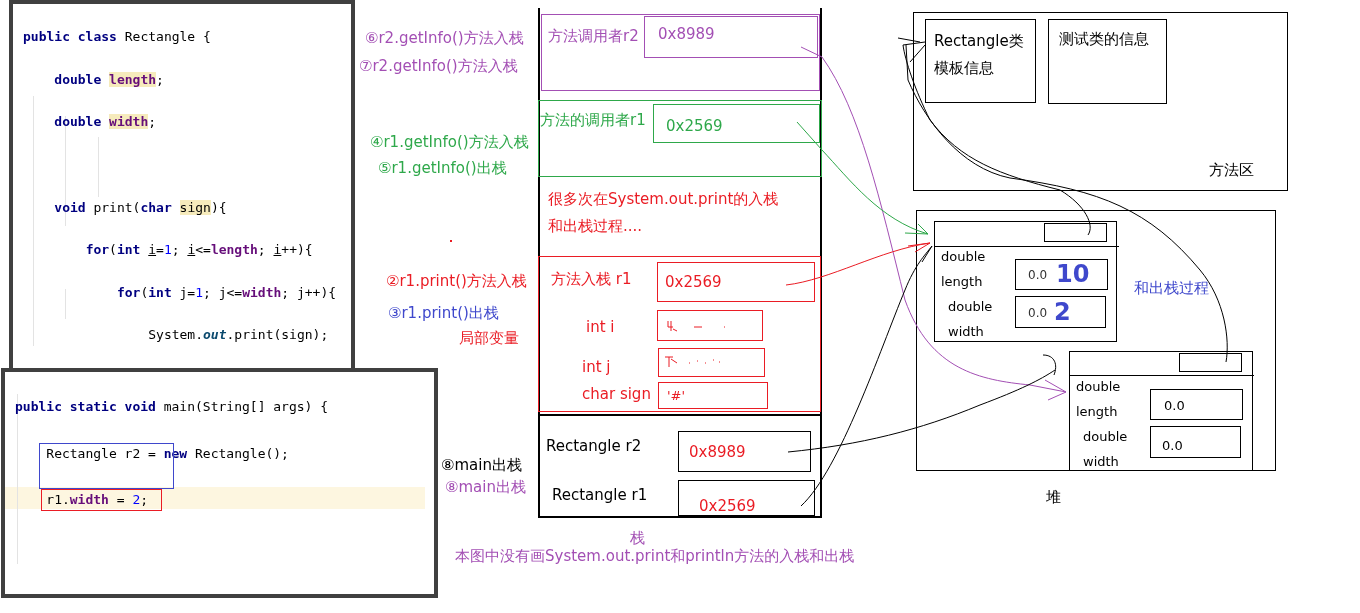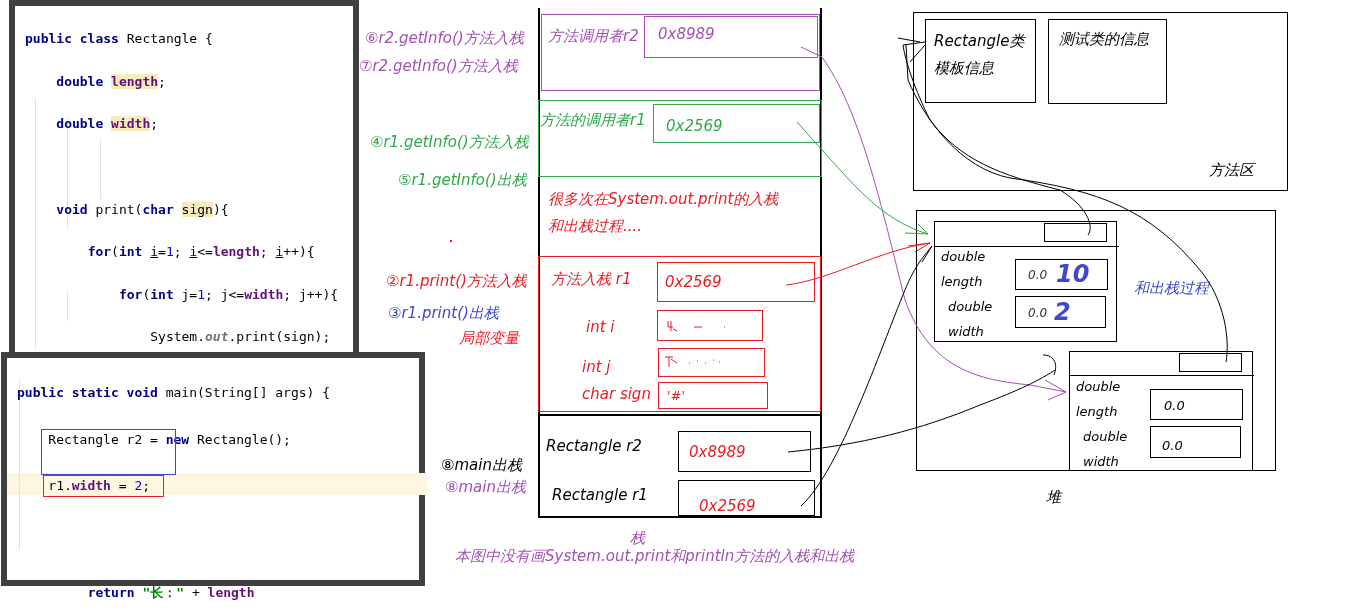--- a/index.html
+++ b/index.html
@@ -1,28 +1,28 @@
 <!DOCTYPE html>
 <html><head>
 <meta charset="utf-8">
 <style>
   html, body { margin:0; padding:0; background:#ffffff; }
   body { width:1360px; height:613px; position:relative; overflow:hidden;
          font-family:"DejaVu Sans", "Liberation Sans", sans-serif; }
   .abs { position:absolute; }
   .code { font-family:"DejaVu Sans Mono", "Liberation Mono", monospace; font-size:13px; color:#000; white-space:pre; line-height:21.3px; }
-  .codebox { position:absolute; border:6px solid #404040; background:#fff; }
+  .codebox { position:absolute; border:4px solid #404040; background:#fff; }
   .kw { color:#000080; font-weight:bold; }
   .fld { color:#660e7a; font-weight:bold; }
   .num { color:#0000ff; }
   .str { color:#008000; font-weight:bold; }
-  .it { color:#737373; font-style:italic; font-weight:bold; }
+  .it { color:#0c4a6e; font-style:italic; font-weight:bold; }
   .hl { background:#f6ebbc; }
   .guide { position:absolute; width:1px; background:#e3e3e3; }
-  .txt { position:absolute; font-size:15px; white-space:nowrap; line-height:1.2;font-style:italic; }
+  .txt { position:absolute; font-size:15px; white-space:nowrap; line-height:1.2; }
   .box { position:absolute; box-sizing:border-box; }
   .purple { color:#a34fb4; }
   .green { color:#2ea84a; }
   .red { color:#ea1c24; }
   .blue { color:#3f48cc; }
   .black { color:#000; }
   svg.lines { position:absolute; left:0; top:0; pointer-events:none; }
 </style>
 </head>
 <body>
@@ -46,40 +46,40 @@
 <div>        }</div>
 <div>    }</div>
 <div>    String getInfo(){</div>
 <div>        <span class="kw">return </span><span class="str">"长："</span> + <span class="fld">length</span></div>
 
 
 
   </div>
 </div>
 
-<div class="codebox" style="left:1px;top:352px;width:412px;height:222px;">
+<div class="codebox" style="left:1px;top:368px;width:412px;height:222px;padding-left:17px;">
   <div class="abs" style="left:0;top:115px;width:420px;height:22px;background:#fdf6e0;"></div>
   <div class="guide" style="left:12px;top:22px;height:170px;"></div>
   <div class="code abs" style="left:10px;top:0;line-height:23.2px;">
 <div><span class="kw">public static void </span>main(String[] args) {</div>
 <div>    Rectangle r2 = <span class="kw">new </span>Rectangle();</div>
 <div>    r1.<span class="fld">width</span> = <span class="num">2</span>;</div>
 
 
 
 
   </div>
   <div class="box" style="left:34px;top:71px;width:135px;height:46px;border:1px solid #3f48cc;"></div>
   <div class="box" style="left:36px;top:117px;width:121px;height:22px;border:1px solid #ea1c24;"></div>
 </div>
 
 <div class="txt purple" style="left:365px;top:29px;">⑥r2.getInfo()方法入栈</div>
 <div class="txt purple" style="left:359px;top:57px;">⑦r2.getInfo()方法入栈</div>
 <div class="txt green" style="left:370px;top:133px;">④r1.getInfo()方法入栈</div>
-<div class="txt green" style="left:378px;top:171px;margin-left:20px;">⑤r1.getInfo()出栈</div>
+<div class="txt green" style="left:378px;top:159px;">⑤r1.getInfo()出栈</div>
 <div class="txt red" style="left:386px;top:272px;">②r1.print()方法入栈</div>
 <div class="txt blue" style="left:388px;top:304px;">③r1.print()出栈</div>
 <div class="txt red" style="left:459px;top:329px;">局部变量</div>
 <div class="txt black" style="left:441px;top:456px;">⑧main出栈</div>
 <div class="txt purple" style="left:445px;top:478px;">⑧main出栈</div>
 <div class="abs" style="left:450px;top:240px;width:2px;height:2px;background:#ea1c24;"></div>
 
 <div class="abs" style="left:538px;top:8px;width:2px;height:510px;background:#000;"></div>
 <div class="abs" style="left:820px;top:8px;width:2px;height:510px;background:#000;"></div>
 

